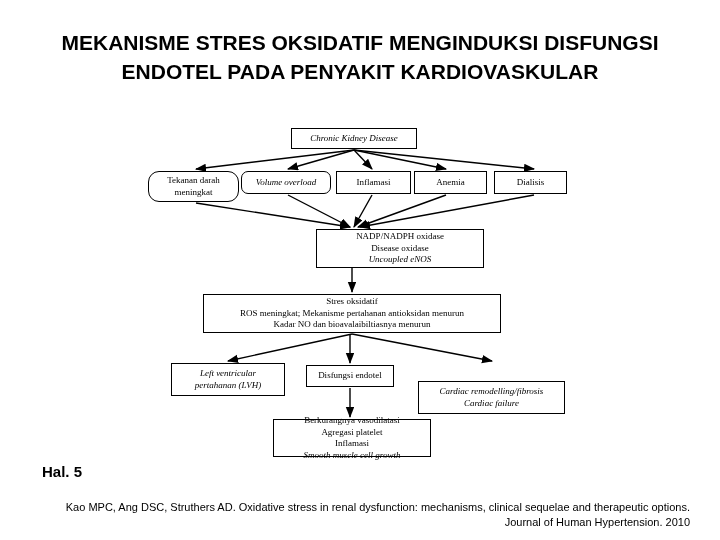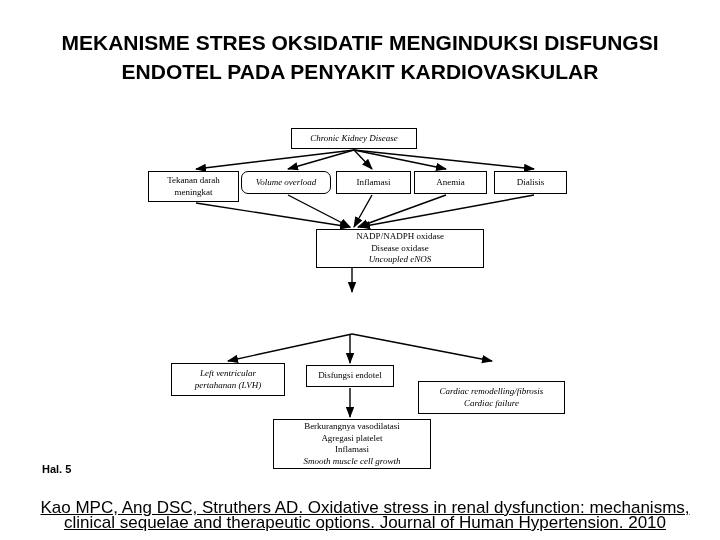--- a/index.html
+++ b/index.html
@@ -63,53 +63,52 @@
     line-height: 11.5px;
     color: #000000;
     padding: 1px 3px;
     z-index: 2;
   }
   .node .line { display: block; white-space: nowrap; }
   .node .it { font-style: italic; }
 
   
   #node-ckd        { left:291px; top:128px; width:126px; height:21px; }
-  #node-tekanan    { left:148px; top:171px; width:91px;  height:31px; }
+  #node-tekanan    { left:148px; top:171px; width:91px;  height:31px;border-radius:11px; }
   #node-volume     { left:241px; top:171px; width:90px;  height:23px;border-radius:7px; }
   #node-inflamasi1 { left:336px; top:171px; width:75px;  height:23px; }
   #node-anemia     { left:414px; top:171px; width:73px;  height:23px; }
   #node-dialisis   { left:494px; top:171px; width:73px;  height:23px; }
   #node-oxidase    { left:268px; top:229px; width:168px; height:39px;margin-left:48px; }
   #node-stres      { left:203px; top:294px; width:298px; height:39px; }
   #node-lvh        { left:171px; top:363px; width:114px; height:33px; }
   #node-disfungsi  { left:306px; top:365px; width:88px;  height:22px; }
   #node-cardiac    { left:418px; top:363px; width:147px; height:33px;margin-top:18px; }
-  #node-berkurang  { left:273px; top:419px; width:158px; height:50px; }
+  #node-berkurang  { left:273px; top:419px; width:158px; height:38px; }
 
   
   #page-marker {
     position: absolute;
     left: 42px;
     top: 463px;
     font-family: "Liberation Sans", sans-serif;
     font-weight: bold;
-    font-size: 11px;
+    font-size: 15px;
     color: #000000;
   }
   #citation {
     position: absolute;
     left: 40px;
     top: 500px;
     width: 650px;
     font-family: "Liberation Sans", sans-serif;
-    font-size: 17px;
+    font-size: 11px;
     line-height: 15px;
     color: #000000;
-    text-align: center;
-    text-decoration: underline;
+    text-align: right;
   }
 </style>
 </head>
 <body>
 
 <div id="slide-title">MEKANISME STRES OKSIDATIF MENGINDUKSI DISFUNGSI ENDOTEL PADA PENYAKIT KARDIOVASKULAR</div>
 
 <div id="diagram">
 
   <svg id="arrow-layer" width="720" height="540" viewBox="0 0 720 540">
@@ -166,20 +165,25 @@
   <div class="node" id="node-dialisis">
     <span class="line">Dialisis</span>
   </div>
 
   <div class="node" id="node-oxidase">
     <span class="line">NADP/NADPH oxidase</span>
     <span class="line">Disease oxidase</span>
     <span class="line it">Uncoupled eNOS</span>
   </div>
 
+  <div class="node" id="node-stres">
+    <span class="line">Stres oksidatif</span>
+    <span class="line">ROS meningkat; Mekanisme pertahanan antioksidan menurun</span>
+    <span class="line">Kadar NO dan bioavalaibiltiasnya menurun</span>
+  </div>
 
   <div class="node" id="node-lvh">
     <span class="line it">Left ventricular</span>
     <span class="line it">pertahanan (LVH)</span>
   </div>
 
   <div class="node" id="node-disfungsi">
     <span class="line">Disfungsi endotel</span>
   </div>
 

